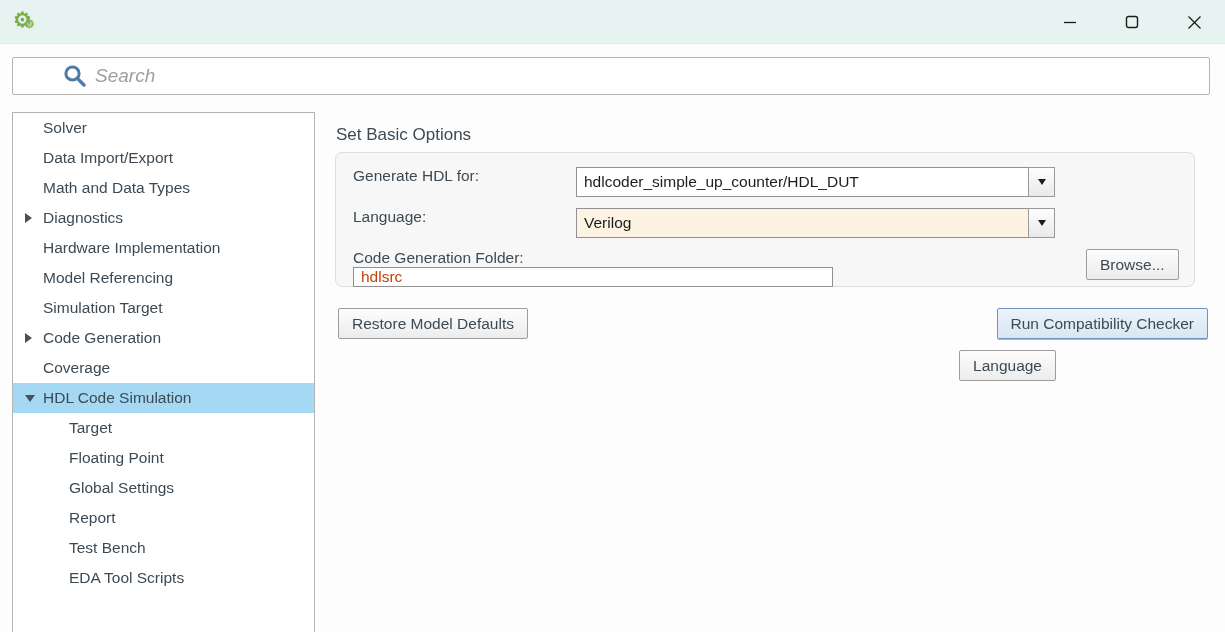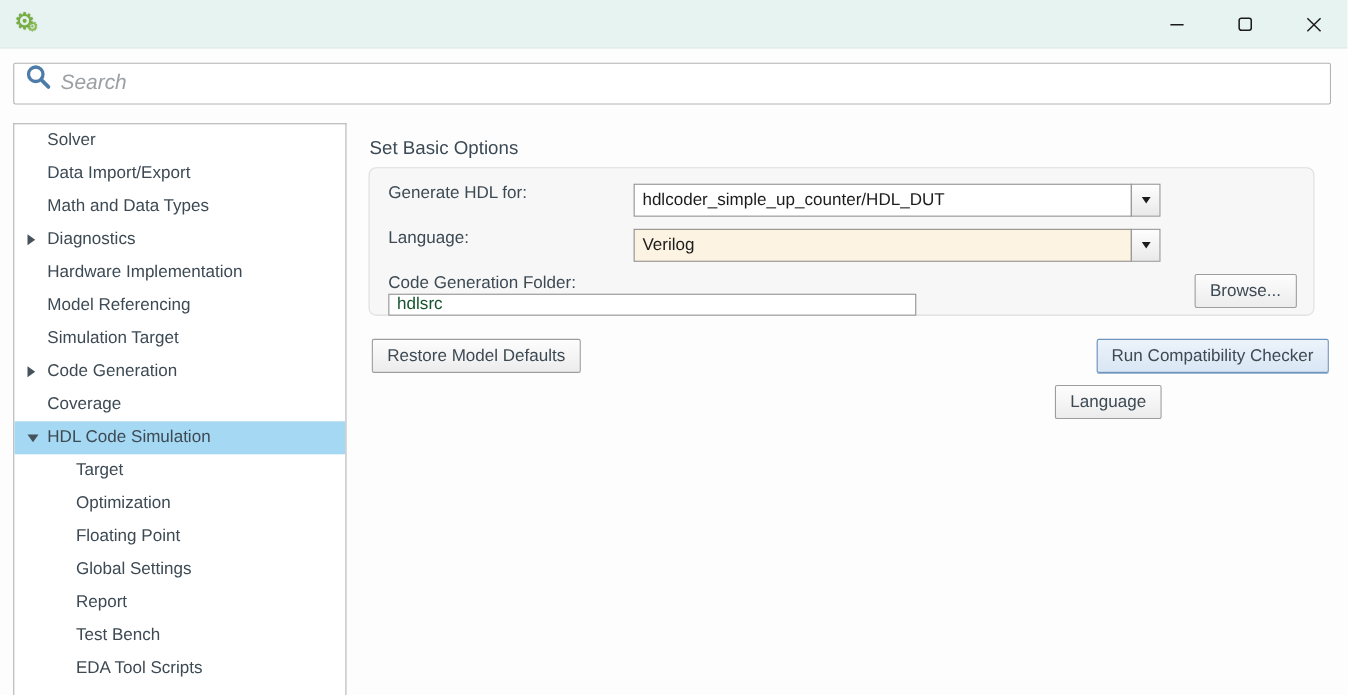--- a/index.html
+++ b/index.html
@@ -22,21 +22,21 @@
   .gear-big   { position: absolute; left: 0; top: 0; font-size: 21px; line-height: 21px; color: #76b041; text-shadow: 0 0 1px #4e7d1e; }
   .gear-small { position: absolute; left: 11px; top: 9px; font-size: 12px; line-height: 12px; color: #8cc152; text-shadow: 0 0 1px #4e7d1e; }
   .title-text { margin-left: 9px; font-size: 15px; color: #101314; letter-spacing: .1px; }
   .win-controls { position: absolute; right: 0; top: 0; height: 44px; display: flex; }
   .win-btn { width: 62px; height: 44px; display: flex; align-items: center; justify-content: center; cursor: default; }
 
   
   .search-wrap {
     position: absolute; left: 12px; top: 57px; width: 1198px; height: 38px;
     background: #ffffff; border: 1px solid #b3b3b3; border-radius: 2px;
-    display: flex; 
+    display: flex; align-items: center; padding-left: 40px;
   }
   .search-icon { margin-left: 10px; width: 24px; height: 24px; flex: 0 0 auto; }
   .search-input {
     flex: 1; height: 100%; border: 0; outline: none; background: transparent;
     font-family: "Liberation Sans", sans-serif;
     font-size: 19px; font-style: italic; color: #555; padding-left: 8px;
   }
   .search-input::placeholder { color: #9aa0a4; font-style: italic; }
 
   
@@ -88,21 +88,21 @@
     border: 1px solid #9a9a9a; background: linear-gradient(#fefefe, #e9e9e9);
     display: flex; align-items: center; justify-content: center; cursor: default;
   }
   .dd-arrow {
     width: 0; height: 0;
     border-left: 4.5px solid transparent; border-right: 4.5px solid transparent;
     border-top: 6px solid #1c1c1c;
   }
   .text-input {
     width: 480px; height: 30px; background: #ffffff; border: 1px solid #919191;
-    font-size: 15.5px; color: #14532d; padding-left: 7px; outline: none;
+    font-size: 15.5px; color: #c2410c; padding-left: 7px; outline: none;
     font-family: "Liberation Sans", sans-serif;
   }
   .btn {
     height: 31px; border: 1px solid #9d9d9d; border-radius: 2px;
     background: linear-gradient(#fdfdfd, #ececec);
     font-family: "Liberation Sans", sans-serif;
     font-size: 15.5px; color: #3d4a54; padding: 0 13px; cursor: default;
   }
   .browse-btn { position: absolute; left: 733px; top: 0; }
   .restore-btn { position: absolute; left: 3px; top: 196px; }
@@ -185,23 +185,20 @@
       <span class="label-pad0">Coverage</span>
     </div>
   <div class="tree-item selected">
       <span class="tree-arrow expanded"></span>
       <span class="label-pad0">HDL Code Simulation</span>
     </div>
   <div class="tree-item">
       <span class="label-pad1">Target</span>
     </div>
   <div class="tree-item">
-      <span class="label-pad1">Optimization</span>
-    </div>
-  <div class="tree-item">
       <span class="label-pad1">Floating Point</span>
     </div>
   <div class="tree-item">
       <span class="label-pad1">Global Settings</span>
     </div>
   <div class="tree-item">
       <span class="label-pad1">Report</span>
     </div>
   <div class="tree-item">
       <span class="label-pad1">Test Bench</span>

